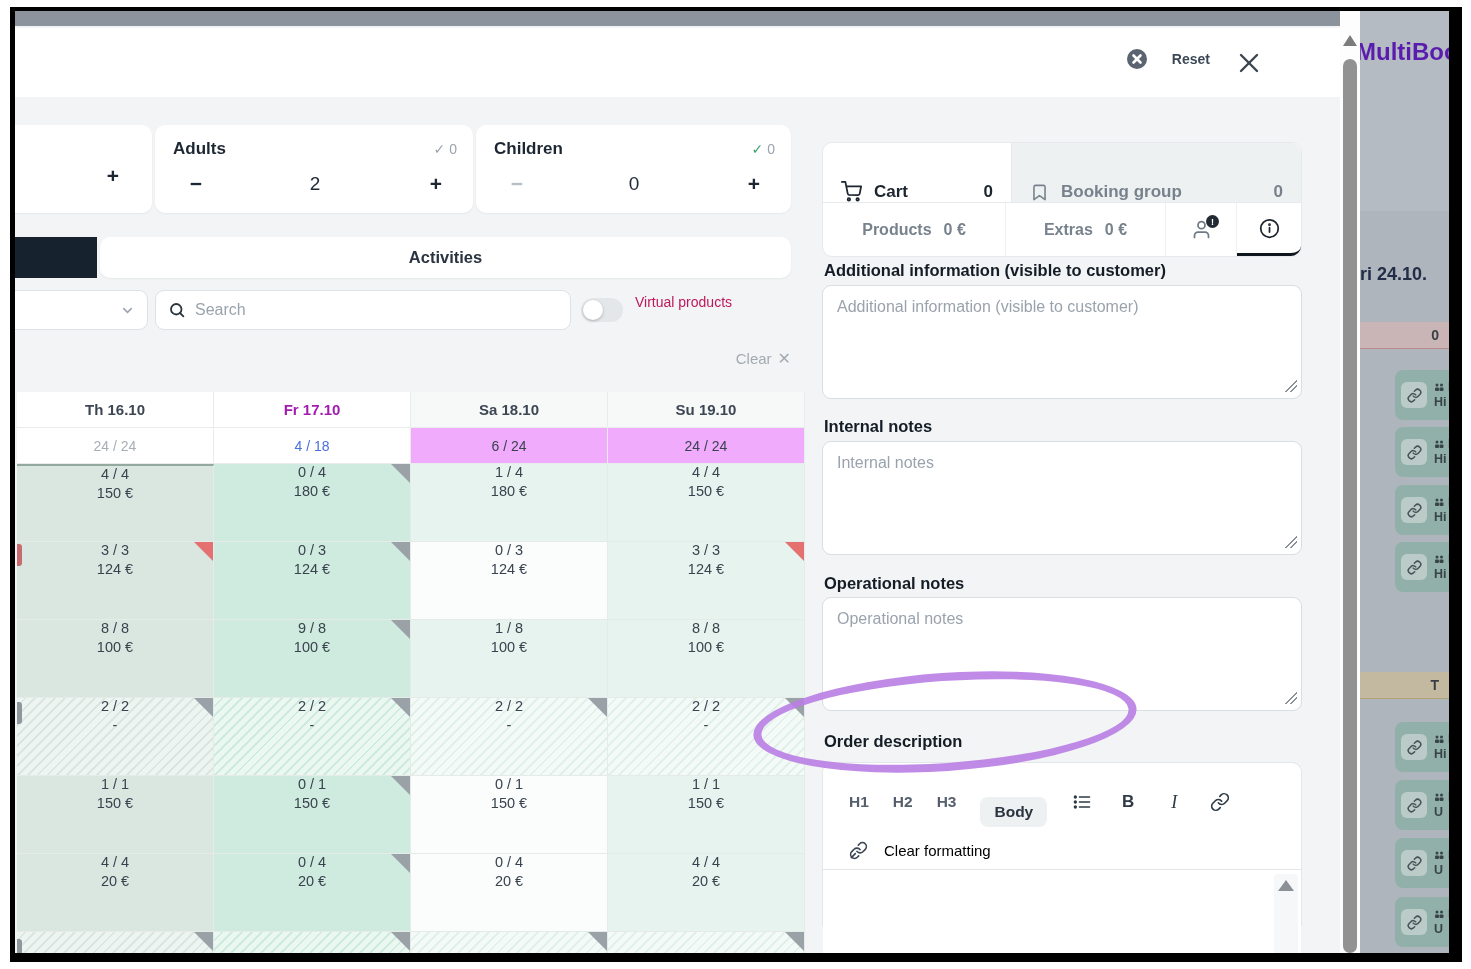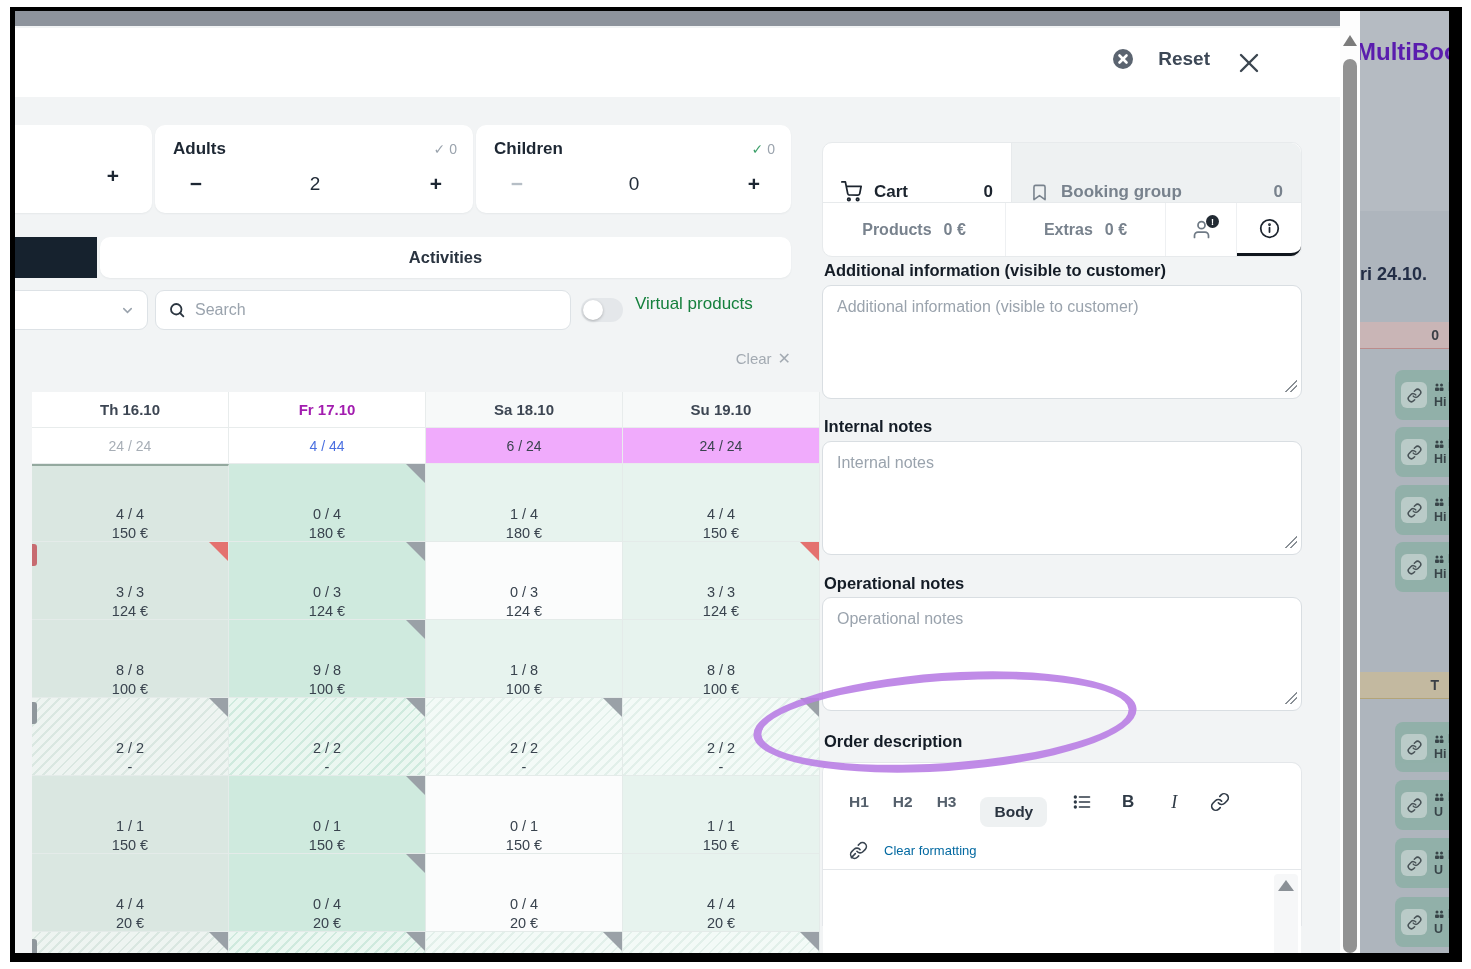--- a/index.html
+++ b/index.html
@@ -9,21 +9,21 @@
            border-style:solid; border-color:#000; border-width:4px 13px 9px 5px; background:#f2f4f5; }
   .content { position:absolute; left:0; top:0; width:1434px; height:942px; overflow:hidden; }
 
   .top-strip { position:absolute; left:0; top:0; width:1325px; height:15px; background:#8d939c; }
 
   
   .modal { position:absolute; left:0; top:17px; width:1325px; height:925px; background:#f2f4f5; }
   .modal-header { position:absolute; left:0; top:0; width:1325px; height:69px; background:#fff; }
   .reset-btn { position:absolute; right:130px; top:20px; display:flex; align-items:center; gap:24px;
                background:none; border:none; cursor:pointer; font-family:inherit;
-               font-size:19px; font-weight:600; color:#3d4856; }
+               font-size:14px; font-weight:600; color:#3d4856; }
   .close-x { position:absolute; right:78px; top:22px; width:26px; height:26px; cursor:pointer; }
 
   
   .card { background:#fff; border-radius:10px; box-shadow:0 1px 2px rgba(40,50,60,.06); }
   .counter { position:absolute; top:97px; height:88px; }
   .counter .lbl { position:absolute; left:18px; top:14px; font-size:17px; font-weight:700; color:#1d2733; }
   .counter .sel { position:absolute; right:16px; top:16px; font-size:14px; color:#9aa3ad; }
   .counter .sel .chk { font-size:14px; margin-right:4px; color:#9aa3ad; }
   .counter .sel .chk.green { color:#3da06a; }
   .counter .btn { position:absolute; top:44px; width:30px; height:30px; border:none; background:none;
@@ -45,39 +45,39 @@
   .select-partial { position:absolute; left:-30px; top:262px; width:163px; height:40px; background:#fff;
                     border:1px solid #dde2e6; border-radius:9px; }
   .select-partial svg { position:absolute; right:12px; top:12px; }
   .search-box { position:absolute; left:140px; top:262px; width:416px; height:40px; background:#fff;
                 border:1px solid #dde2e6; border-radius:9px; display:flex; align-items:center; padding:0 12px; gap:9px; }
   .search-box input { border:none; outline:none; flex:1; font-size:16px; font-family:inherit; color:#2a3440; background:transparent; }
   .search-box input::placeholder { color:#9aa3ad; }
   .toggle { position:absolute; left:566px; top:270px; width:42px; height:24px; background:#e4e7ea; border-radius:12px; cursor:pointer; }
   .toggle .knob { position:absolute; left:2px; top:2px; width:20px; height:20px; background:#fff; border-radius:50%;
                   box-shadow:0 1px 3px rgba(0,0,0,.25); }
-  .virtual-lbl { position:absolute; left:620px; top:266px; font-size:17px; color:#15803d; }
+  .virtual-lbl { position:absolute; left:620px; top:266px; font-size:14px; color:#be185d; }
   .clear-link { position:absolute; left:640px; top:321px; width:136px; text-align:right; font-size:15px; color:#a3aab2; cursor:pointer; }
   .clear-link .x { font-size:16px; margin-left:6px; }
 
   
-  .calendar { position:absolute; left:2px; top:364px; width:790px; height:561px;margin-left:15px; }
+  .calendar { position:absolute; left:2px; top:364px; width:790px; height:561px; }
   .cal-grid { display:grid; grid-template-columns:repeat(4,197px); }
   .cal-h { height:36px; background:#fff; border-right:1px solid #e8ecec; border-bottom:1px solid #e8ecec;
            display:flex; align-items:center; justify-content:center; font-size:15px; font-weight:600; color:#3d4653; }
   .cal-h.shade { background:#f7f9f9; }
   .cal-h.active { color:#a21caf; }
   .cal-c { height:36px; background:#fff; border-right:1px solid #e8ecec; border-bottom:1px solid #e8ecec;
            display:flex; align-items:center; justify-content:center; font-size:14px; color:#39434e; }
   .cal-c.shade { background:#f0abfc; }
   .cal-c.muted { color:#a7aeb6; }
   .cal-c.active { color:#4a6fe0; }
   #cal-rows { position:relative; height:489px; overflow:hidden; }
   .cal-cell { position:relative; height:78px; border-right:1px solid #e4ebe9; border-bottom:1px solid #e4ebe9;
-              display:flex; flex-direction:column; align-items:center; justify-content:flex-end; gap:3px;
+              display:flex; flex-direction:column; align-items:center; justify-content:flex-start; gap:3px;
               font-size:14.5px; color:#39434e; cursor:pointer; }
   .cal-cell .price { font-size:14.5px; color:#39434e; }
   .bg-sel { background:#dae7e1; }
   .bg-fr { background:#cfeade; }
   .bg-light { background:#e7f3ee; }
   .bg-white { background:#fbfcfc; }
   .bg-hatch-sel { background:repeating-linear-gradient(135deg,#eef4f1 0 5px,#dae7e1 5px 7px); }
   .bg-hatch-fr { background:repeating-linear-gradient(135deg,#ebf7f1 0 5px,#cfeade 5px 7px); }
   .bg-hatch-light { background:repeating-linear-gradient(135deg,#f3faf7 0 5px,#e2f0ea 5px 7px); }
   .topline { border-top:2px solid #94a99f; }
@@ -118,21 +118,21 @@
 
   .editor-card { position:absolute; left:807px; top:734px; width:480px; height:164px; background:#fff;
                  border:1px solid #e4e7ea; border-radius:10px 10px 0 0; border-bottom:none; }
   .tb-row1 { display:flex; align-items:center; padding:14px 24px 6px 26px; gap:24px; }
   .tb-btn { background:none; border:none; font-family:inherit; font-size:15.5px; font-weight:600; color:#55606c; cursor:pointer; }
   .tb-btn.body { background:#eef1f2; border-radius:8px; padding:6px 14px; color:#2a3440;margin-top:20px; }
   .tb-icon { width:22px; height:22px; cursor:pointer; display:inline-flex; align-items:center; justify-content:center; }
   .tb-b { font-size:17px; font-weight:800; color:#2f3a46; }
   .tb-i { font-family:"Liberation Serif", serif; font-style:italic; font-size:18px; color:#2f3a46; }
   .tb-row2 { display:flex; align-items:center; padding:8px 24px 10px 26px; gap:16px;
-             font-size:13px; font-weight:500; color:#0369a1; }
+             font-size:15px; font-weight:500; color:#000000; }
   .editor-body { position:absolute; left:0; top:106px; width:478px; height:102px; background:#fff; border-top:1px solid #e4e7ea; }
   .editor-rail { position:absolute; right:3px; top:4px; width:24px; bottom:0; background:#f6f7f8; border-radius:4px; }
   .editor-rail .up { position:absolute; left:4px; top:6px; width:0; height:0;
                      border-left:8px solid transparent; border-right:8px solid transparent; border-bottom:11px solid #8a9096; }
 
   
   .scrollbar { position:absolute; left:1325px; top:0; width:20px; height:942px; background:#fdfdfd; }
   .scrollbar .up { position:absolute; left:3px; top:24px; width:0; height:0;
                    border-left:7px solid transparent; border-right:7px solid transparent; border-bottom:11px solid #7c7c7c; }
   .scrollbar .thumb { position:absolute; left:3px; top:48px; width:14px; height:894px; background:#929292; border-radius:8px; }
@@ -235,21 +235,21 @@
 
         <div class="calendar">
           <div class="cal-grid" id="cal-head">
               <div class="cal-h">Th 16.10</div>
               <div class="cal-h active">Fr 17.10</div>
               <div class="cal-h shade">Sa 18.10</div>
               <div class="cal-h shade">Su 19.10</div>
             </div>
           <div class="cal-grid" id="cal-counts">
               <div class="cal-c muted">24 / 24</div>
-              <div class="cal-c active">4 / 44</div>
+              <div class="cal-c active">4 / 18</div>
               <div class="cal-c shade">6 / 24</div>
               <div class="cal-c shade">24 / 24</div>
             </div>
           <div id="cal-rows">
               <div class="cal-grid">
                 <div class="cal-cell bg-sel topline">
                   <div>4 / 4</div>
                   <div class="price">150 €</div>
                 </div>
                 <div class="cal-cell bg-fr">

